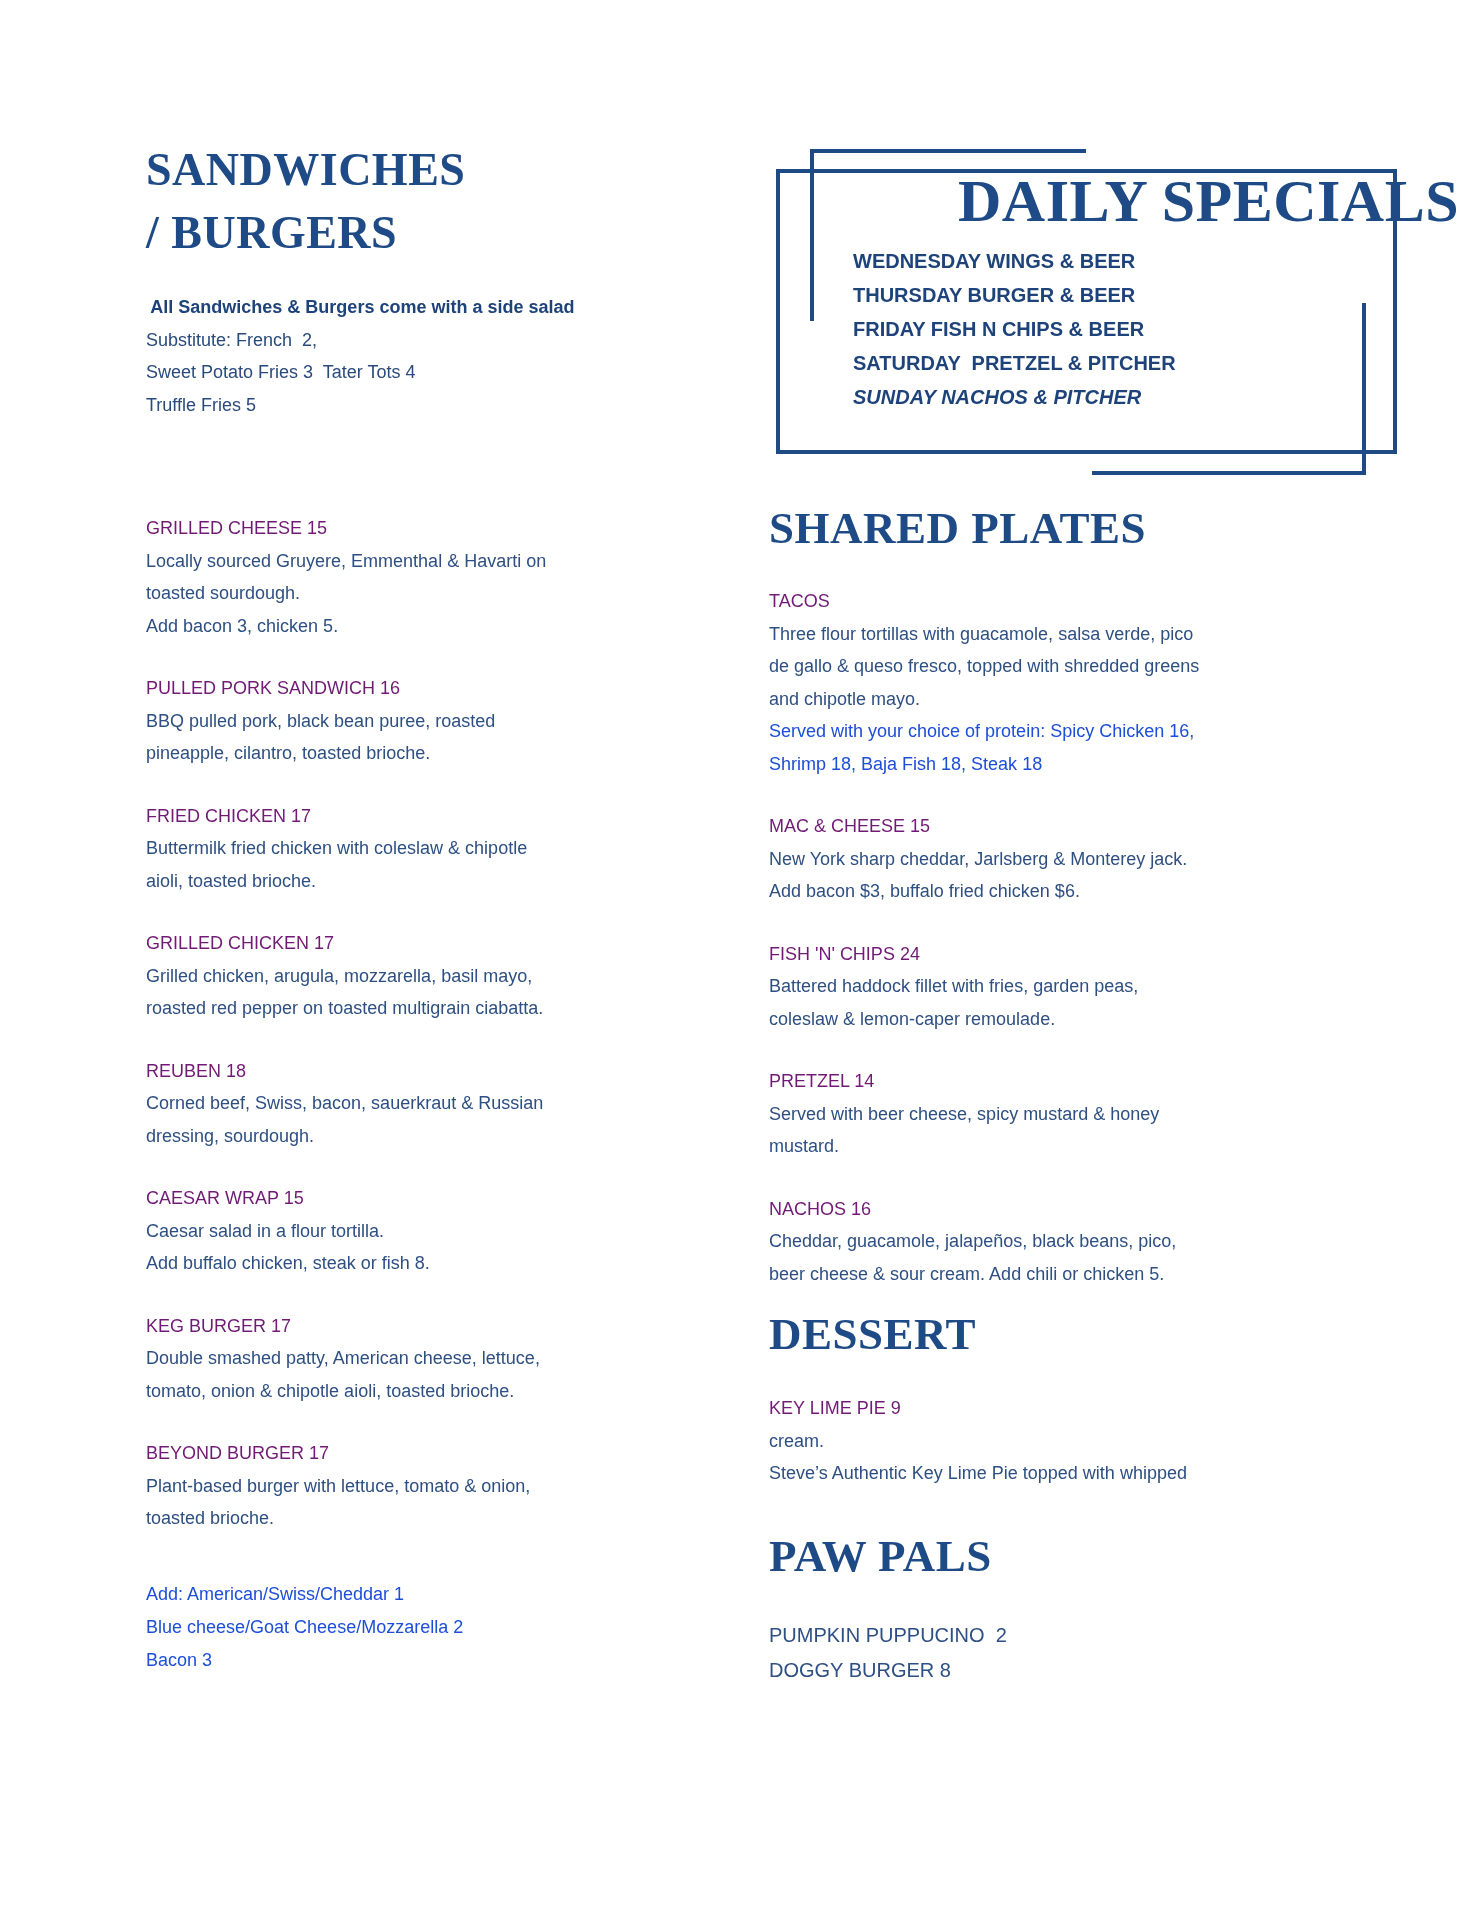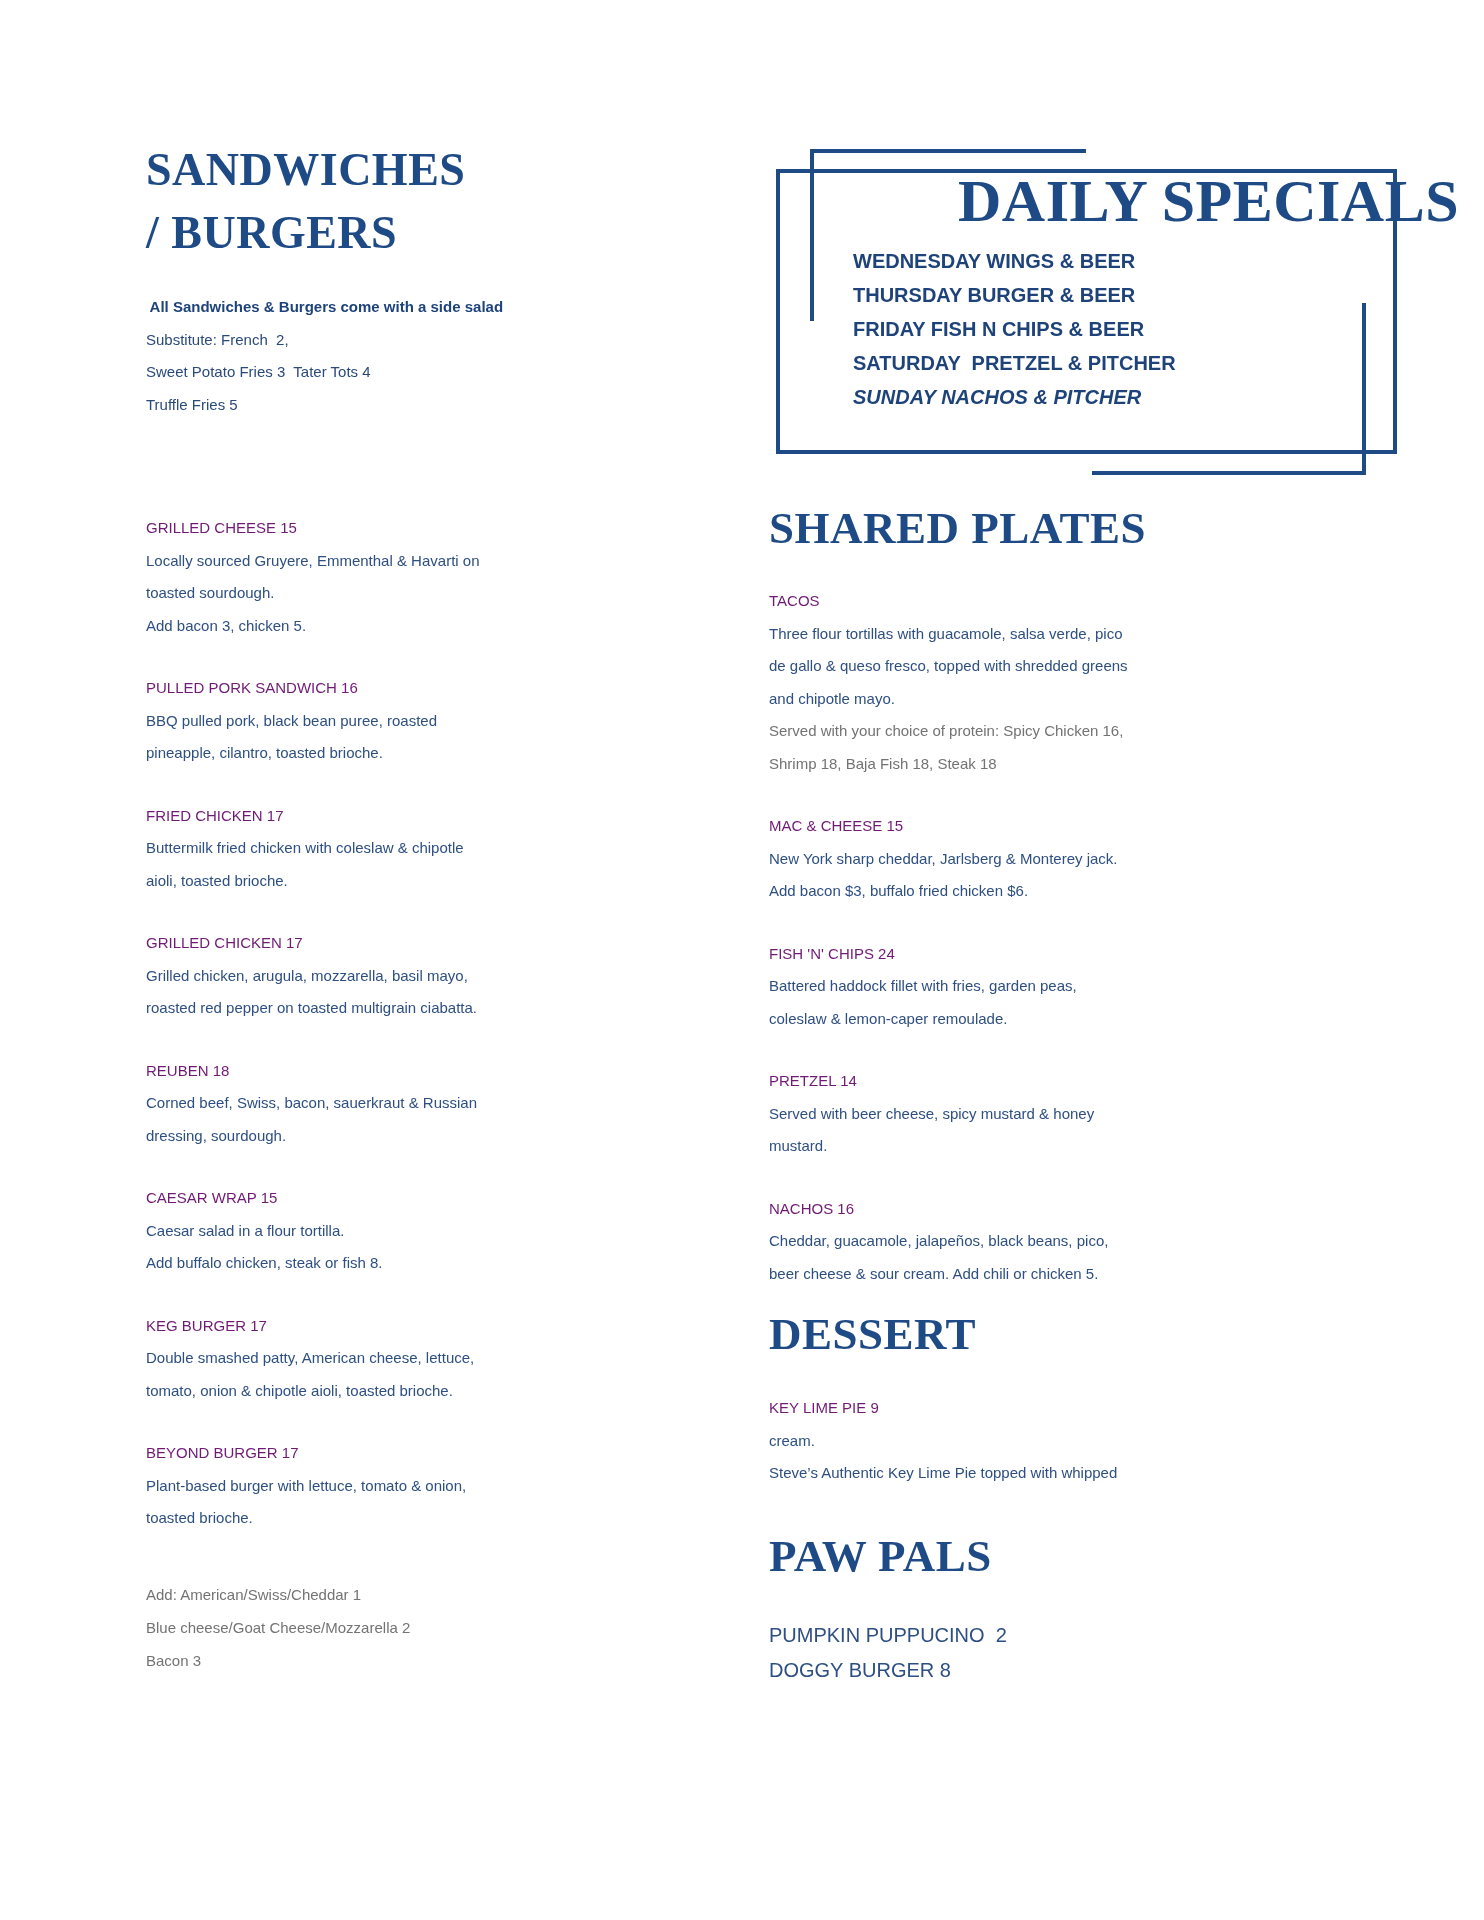--- a/index.html
+++ b/index.html
@@ -4,26 +4,26 @@
 <style>
   html, body { margin:0; padding:0; background:#ffffff; }
   body { width:1484px; height:1920px; position:relative; overflow:hidden;
          font-family:"Liberation Sans", "DejaVu Sans", sans-serif; color:#2a4a7c; }
   .abs { position:absolute; }
   .h-serif { font-family:"Liberation Serif", "DejaVu Serif", serif; font-weight:bold;
              color:#1e4a86; letter-spacing:0.5px; margin:0; }
   .h-main { font-size:46px; line-height:63px; }
   .h-sec { font-size:45px; line-height:52px; }
   .sub-bold { font-weight:bold; color:#1e437a; }
-  .txt { font-size:15px; line-height:32.5px; }
+  .txt { font-size:18px; line-height:32.5px; }
   .item { margin-bottom:30px; }
   .item-title { color:#701a75; }
   .item-desc { color:#2e4f82; }
   .item-desc div, .sub div { white-space:pre; }
-  .bold-line { color:#737373; }
+  .bold-line { color:#1d4ed8; }
   
   .box-outer { left:776px; top:169px; width:613px; height:277px; border:4px solid #1e4a86; }
   .line { position:absolute; background:#1e4a86; }
   .spec-title { left:958px; top:175px; font-size:60px; line-height:52px; }
   .spec-list { left:853px; top:244px; font-size:20px; line-height:34px; font-weight:bold; color:#1e437a; }
   .pal { font-size:20px; line-height:35px; color:#2e4f82; }
 </style>
 </head>
 <body>
 

